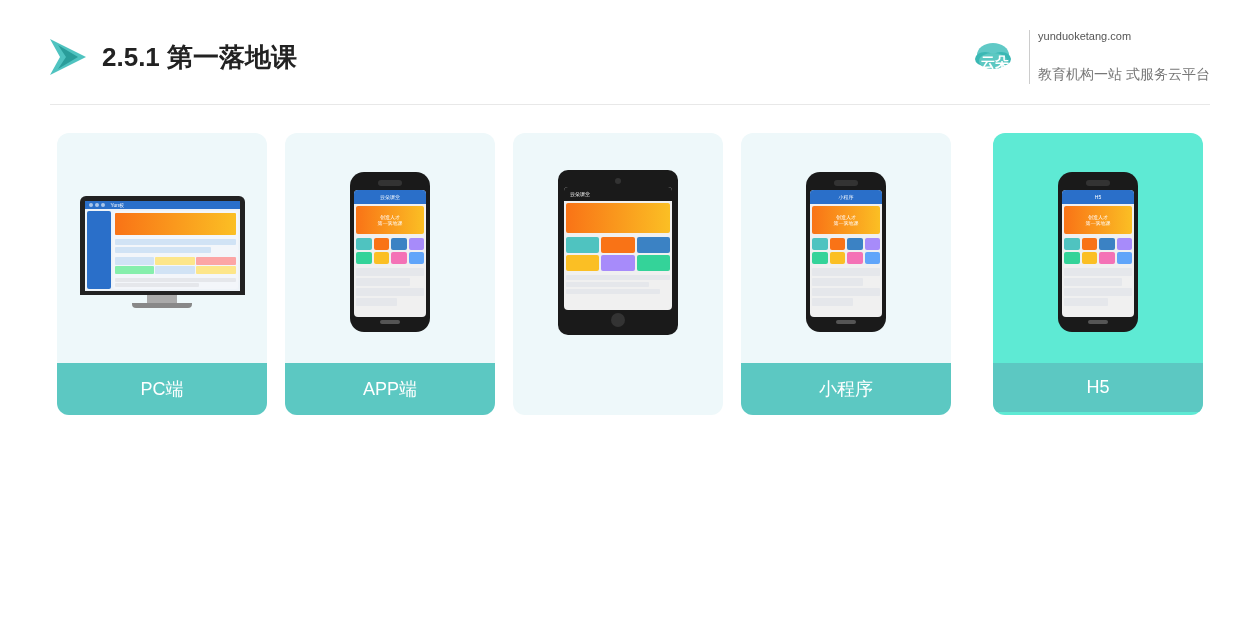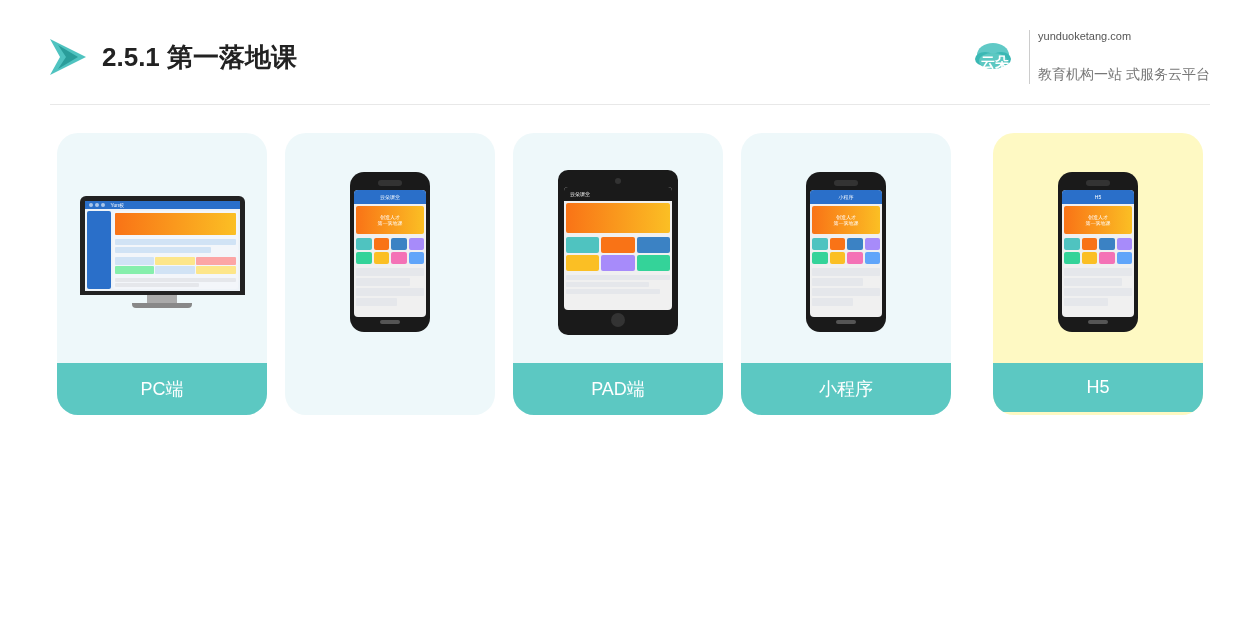--- a/index.html
+++ b/index.html
@@ -75,21 +75,21 @@
       margin-bottom: 36px;
     }
     
     .cards-section {
       display: flex;
       gap: 18px;
       justify-content: center;
     }
     .card {
       background: #f0f8fa;
-      border-radius: 21px;
+      border-radius: 12px;
       width: 210px;
       overflow: hidden;
       display: flex;
       flex-direction: column;
       align-items: center;
     }
     .card-image-area {
       width: 100%;
       height: 230px;
       display: flex;
@@ -468,20 +468,21 @@
                 <div class="phone-row"></div>
                 <div class="phone-row" style="width:80%;"></div>
                 <div class="phone-row"></div>
                 <div class="phone-row" style="width:60%;"></div>
               </div>
             </div>
             <div class="phone-home"></div>
           </div>
         </div>
       </div>
+      <div class="card-label">APP端</div>
     </div>
 
     <div class="card" style="background:#eef8fa;">
       <div class="card-image-area">
         <div class="tablet">
           <div class="tablet-outer">
             <div class="tablet-camera"></div>
             <div class="tablet-screen">
               <div class="tablet-top">
                 <span class="tablet-top-text">云朵课堂</span>
@@ -498,21 +499,20 @@
               <div style="padding:2px;display:flex;flex-direction:column;gap:2px;">
                 <div style="height:5px;background:#e5e7eb;border-radius:1px;"></div>
                 <div style="height:5px;background:#e5e7eb;border-radius:1px;width:80%;"></div>
                 <div style="height:5px;background:#e5e7eb;border-radius:1px;width:90%;"></div>
               </div>
             </div>
             <div class="tablet-home-btn"></div>
           </div>
         </div>
       </div>
-      <div class="card-label">PAD端</div>
     </div>
 
     <div class="card" style="background:#eef8fa;">
       <div class="card-image-area">
         <div class="phone">
           <div class="phone-outer">
             <div class="phone-notch"></div>
             <div class="phone-screen">
               <div class="phone-screen-header">
                 <span class="phone-screen-header-text">小程序</span>
@@ -537,21 +537,21 @@
                 <div class="phone-row" style="width:60%;"></div>
               </div>
             </div>
             <div class="phone-home"></div>
           </div>
         </div>
       </div>
       <div class="card-label">小程序</div>
     </div>
 
-    <div class="card" style="background:#fef9c3;margin-left:24px;">
+    <div class="card" style="background:#5eead4;margin-left:24px;">
       <div class="card-image-area">
         <div class="phone">
           <div class="phone-outer">
             <div class="phone-notch"></div>
             <div class="phone-screen">
               <div class="phone-screen-header">
                 <span class="phone-screen-header-text">H5</span>
               </div>
               <div class="phone-banner">
                 <span class="phone-banner-text">创造人才<br>第一落地课</span>

